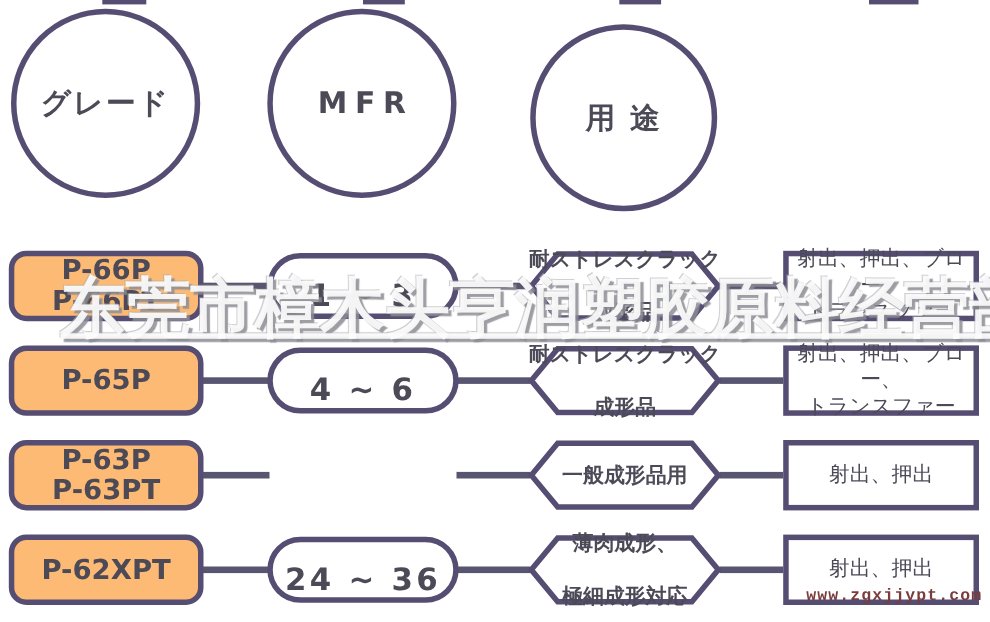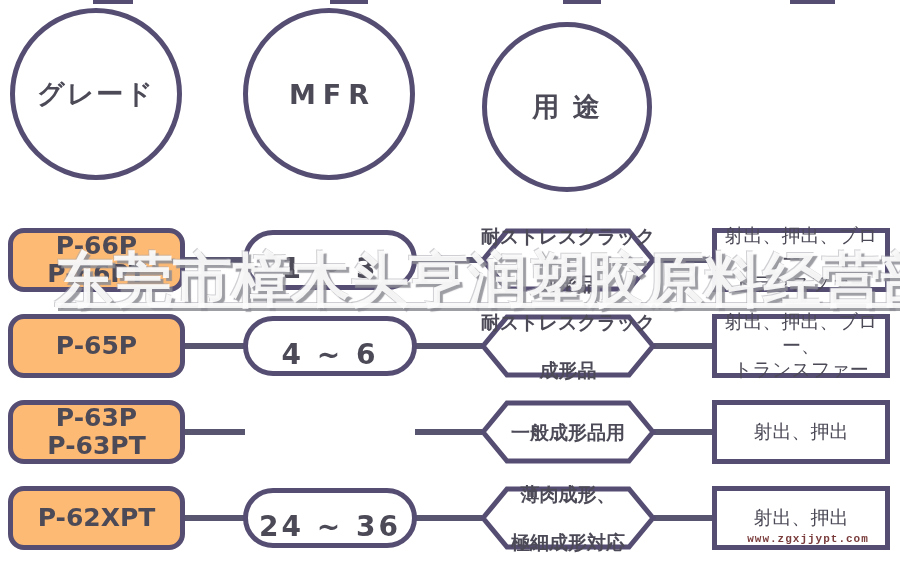--- a/index.html
+++ b/index.html
@@ -42,21 +42,21 @@
   .watermark-company{
     position:absolute;left:55px;top:250px;width:792px;
     font-size:59px;font-weight:bold;line-height:1;white-space:nowrap;
     color:rgba(252,252,252,0.92);
     text-shadow:3px 3px 1px rgba(140,140,148,0.85), -1px -1px 0 rgba(170,170,176,0.55);
     z-index:9;pointer-events:none;text-align:center;text-decoration:underline;
   }
   .watermark-url{
     position:absolute;left:733px;top:533px;width:150px;
     font-family:"Liberation Mono","DejaVu Sans Mono",monospace;
-    font-size:11px;font-weight:bold;letter-spacing:1px;color:#7b3c3c;
+    font-size:15px;font-weight:bold;letter-spacing:1px;color:#7b3c3c;
     z-index:10;pointer-events:none;text-align:center;
   }
 </style>
 </head>
 <body>
 
 <div class="canvas">
 
   <div class="top-dash" style="left:93px;width:40px;"></div>
   <div class="top-dash" style="left:330px;width:38px;"></div>

